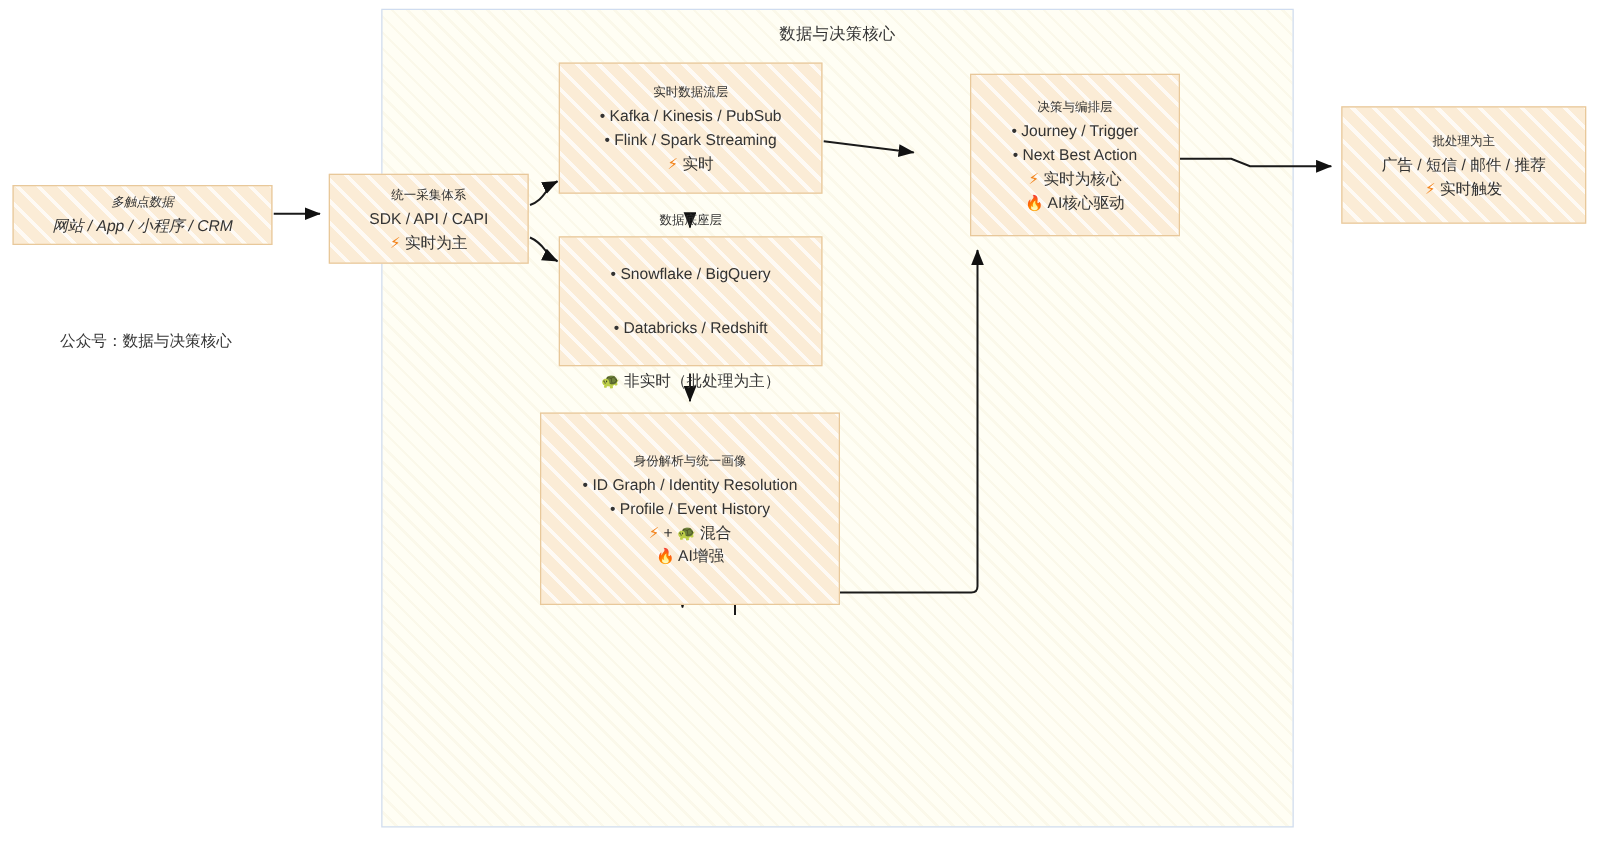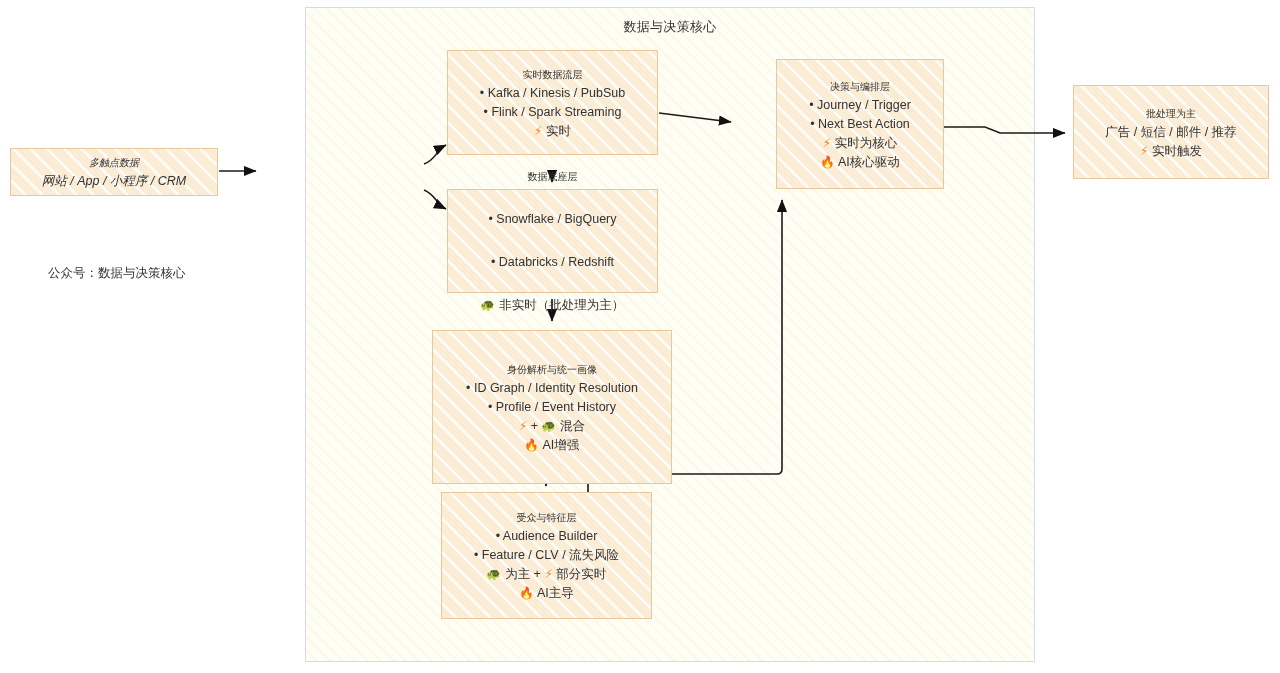--- a/index.html
+++ b/index.html
@@ -145,20 +145,28 @@
     <path class="edge-path" d="M588,492 L588,479 Q588,474 593,474 L777,474 Q782,474 782,469 L782,200" marker-end="url(#ah)"></path>
 
     <path class="edge-path" d="M908,127 L985,127 L1000,133 L1065,133" marker-end="url(#ah)"></path>
   </svg>
 
   <div class="node" style="left:10px; top:148px; width:208px; height:48px;font-style:italic;">
     <div class="line title">多触点数据</div>
     <div class="line">网站 / App / 小程序 / CRM</div>
   </div>
 
+  <div class="node" style="left:263px; top:139px; width:160px; height:72px;">
+    <div class="line title">统一采集体系</div>
+    <div class="line">SDK / API / CAPI</div>
+    <div class="line">
+      <span class="emoji bolt">⚡</span>
+      <span>实时为主</span>
+    </div>
+  </div>
 
   <div class="node" style="left:447px; top:50px; width:211px; height:105px;">
     <div class="line title">实时数据流层</div>
     <div class="line">• Kafka / Kinesis / PubSub</div>
     <div class="line">• Flink / Spark Streaming</div>
     <div class="line">
       <span class="emoji bolt">⚡</span>
       <span>实时</span>
     </div>
   </div>
@@ -182,35 +190,20 @@
       <span>+</span>
       <span class="emoji turtle">🐢</span>
       <span>混合</span>
     </div>
     <div class="line">
       <span class="emoji fire">🔥</span>
       <span>AI增强</span>
     </div>
   </div>
 
-  <div class="node" style="left:441px; top:492px; width:211px; height:127px;">
-    <div class="line title">受众与特征层</div>
-    <div class="line">• Audience Builder</div>
-    <div class="line">• Feature / CLV / 流失风险</div>
-    <div class="line">
-      <span class="emoji turtle">🐢</span>
-      <span>为主 +</span>
-      <span class="emoji bolt">⚡</span>
-      <span>部分实时</span>
-    </div>
-    <div class="line">
-      <span class="emoji fire">🔥</span>
-      <span>AI主导</span>
-    </div>
-  </div>
 
   <div class="node" style="left:740px; top:59px; width:168px; height:130px;margin-left:36px;">
     <div class="line title">决策与编排层</div>
     <div class="line">• Journey / Trigger</div>
     <div class="line">• Next Best Action</div>
     <div class="line">
       <span class="emoji bolt">⚡</span>
       <span>实时为核心</span>
     </div>
     <div class="line">

